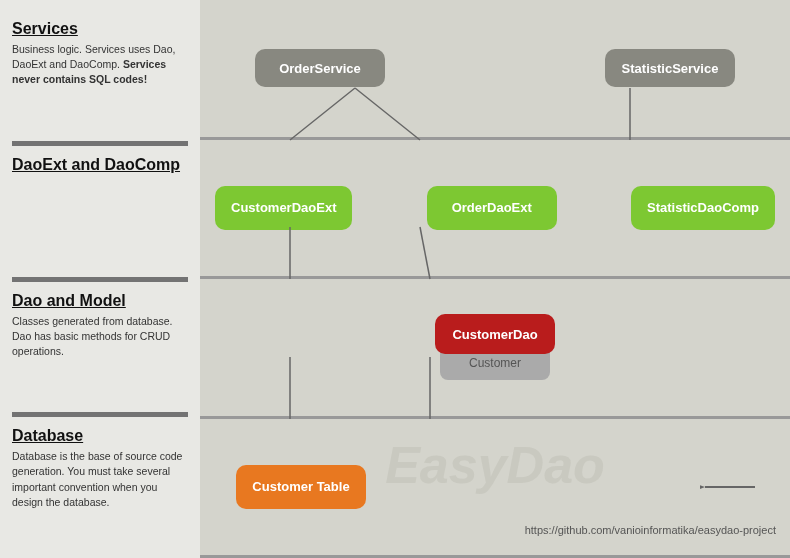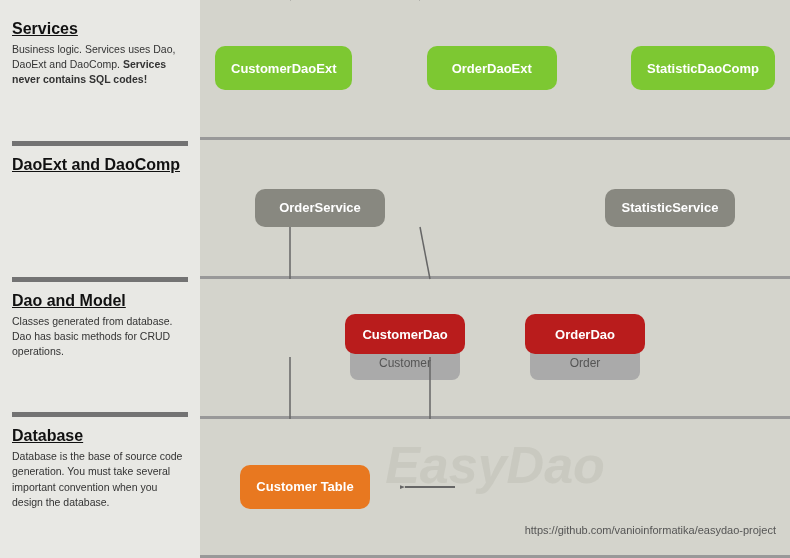--- a/index.html
+++ b/index.html
@@ -212,77 +212,71 @@
     </div>
     <div class="sidebar-section">
       <div class="sidebar-title">Database</div>
       <div class="sidebar-text">Database is the base of source code generation. You must take several important convention when you design the database.</div>
     </div>
   </div>
 
   <div class="rows-wrapper">
 
     <div class="content-row" style="position:relative;">
+      <div class="row-items">
+        <div class="box box-gray">OrderService</div>
+        <div style="width:120px;"></div>
+        <div class="box box-gray">StatisticService</div>
+      </div>
+    </div>
+
+    <div class="content-row" style="position:relative;">
 
       <svg style="position:absolute;top:-52px;left:0;width:100%;height:52px;overflow:visible;pointer-events:none;">
 
         <line x1="155" y1="0" x2="90" y2="52" stroke="#666" stroke-width="1.5"></line>
 
         <line x1="155" y1="0" x2="220" y2="52" stroke="#666" stroke-width="1.5"></line>
 
         <line x1="430" y1="0" x2="430" y2="52" stroke="#666" stroke-width="1.5"></line>
       </svg>
       <div class="row-items" style="justify-content:space-between; padding: 0 15px;">
         <div class="box box-green">CustomerDaoExt</div>
         <div class="box box-green">OrderDaoExt</div>
         <div class="box box-green">StatisticDaoComp</div>
       </div>
     </div>
 
     <div class="content-row" style="position:relative;">
-      <div class="row-items">
-        <div class="box box-gray">OrderService</div>
-        <div style="width:120px;"></div>
-        <div class="box box-gray">StatisticService</div>
-      </div>
-    </div>
-
-    <div class="content-row" style="position:relative;">
 
       <svg style="position:absolute;top:-52px;left:0;width:100%;height:52px;overflow:visible;pointer-events:none;">
         <line x1="90" y1="0" x2="90" y2="52" stroke="#666" stroke-width="1.5"></line>
         <line x1="220" y1="0" x2="230" y2="52" stroke="#666" stroke-width="1.5"></line>
       </svg>
       <div class="row-dao-model">
 
         <div class="dao-model-pair">
           <div class="dao-box-wrapper">
             <div class="box box-blue">CustomerDao</div>
           </div>
           <div class="model-shadow">Customer</div>
         </div>
 
-        <div class="dao-model-pair">
-          <div class="dao-box-wrapper">
-            <div class="box box-blue">OrderDao</div>
-          </div>
-          <div class="model-shadow">Order</div>
-        </div>
       </div>
     </div>
 
     <div class="content-row" style="position:relative;">
 
       <svg style="position:absolute;top:-62px;left:0;width:100%;height:62px;overflow:visible;pointer-events:none;">
         <line x1="90" y1="0" x2="90" y2="62" stroke="#666" stroke-width="1.5"></line>
         <line x1="230" y1="0" x2="230" y2="62" stroke="#666" stroke-width="1.5"></line>
       </svg>
 
       <div class="watermark">EasyDao</div>
-      <div class="row-items" style="justify-content:flex-start; gap:20px; padding-left:20px;margin-left:20px;">
+      <div class="row-items" style="justify-content:space-between; gap:20px; padding-left:36px;">
         <div class="box box-orange">Customer Table</div>
 
         <svg width="60" height="30" style="margin-left:10px;">
           <defs>
             <marker id="arrowhead-left" markerWidth="8" markerHeight="6" refX="0" refY="3" orient="auto">
               <polygon points="8 0, 0 3, 8 6" fill="#666"></polygon>
             </marker>
           </defs>
           <line x1="55" y1="15" x2="5" y2="15" stroke="#666" stroke-width="2" marker-end="url(#arrowhead-left)"></line>
         </svg>

